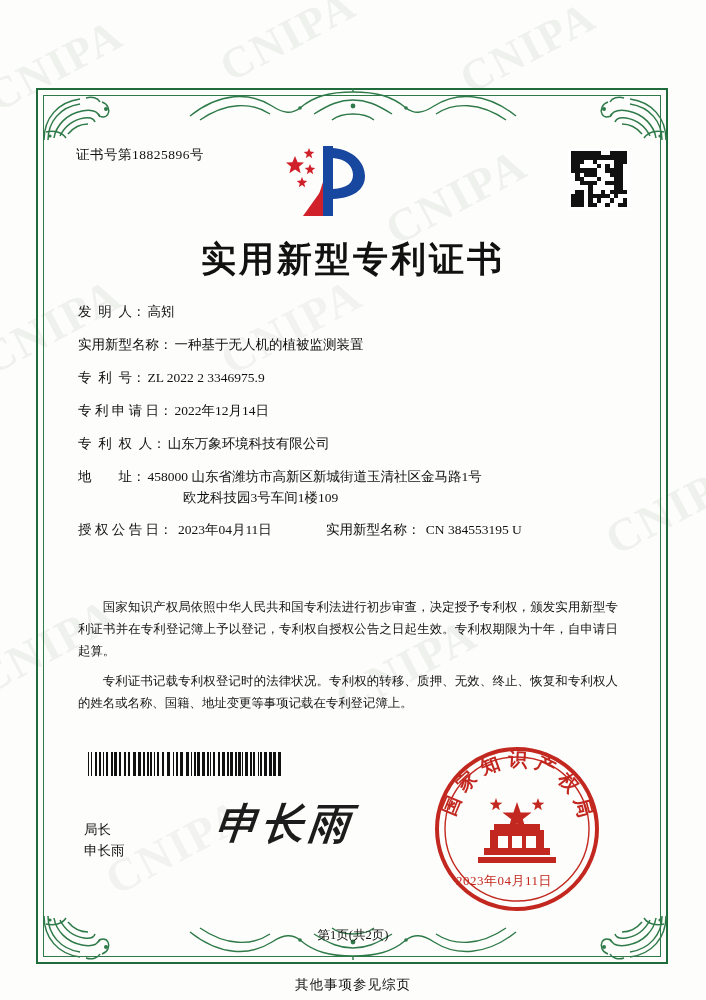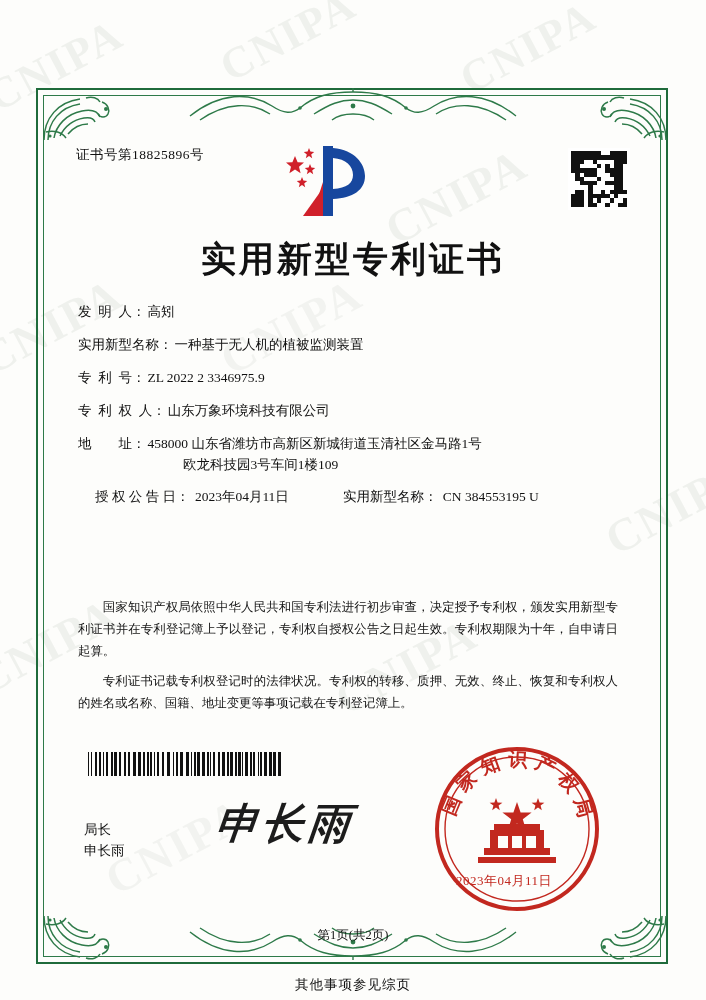--- a/index.html
+++ b/index.html
@@ -151,21 +151,20 @@
   .field-row.cont {
     margin-top: -12px;
     margin-bottom: 18px;
     padding-left: 103px;
     text-align: right;
   }
   .row-two {
     display: flex;
     align-items: center;
     margin-bottom: 19px;
-    margin-left: 17px;
   }
   .row-two .seg2 { margin-left: 54px; }
 
   
   .paras {
     position: absolute;
     left: 78px; top: 596px;
     width: 540px;
     font-size: 12.4px;
     line-height: 1.78;
@@ -557,20 +556,24 @@
     </div>
     <div class="field-row">
       <span class="fl">实用新型名称：</span>
       <span class="fv">一种基于无人机的植被监测装置</span>
     </div>
     <div class="field-row">
       <span class="fl">专  利  号：</span>
       <span class="fv">ZL 2022 2 3346975.9</span>
     </div>
     <div class="field-row">
+      <span class="fl">专 利 申 请 日：</span>
+      <span class="fv">2022年12月14日</span>
+    </div>
+    <div class="field-row">
       <span class="fl">专  利  权  人：</span>
       <span class="fv">山东万象环境科技有限公司</span>
     </div>
     <div class="field-row">
       <span class="fl">地        址：</span>
       <span class="fv">458000 山东省潍坊市高新区新城街道玉清社区金马路1号</span>
     </div>
     <div class="field-row cont">
       <span class="fv">欧龙科技园3号车间1楼109</span>
     </div>

